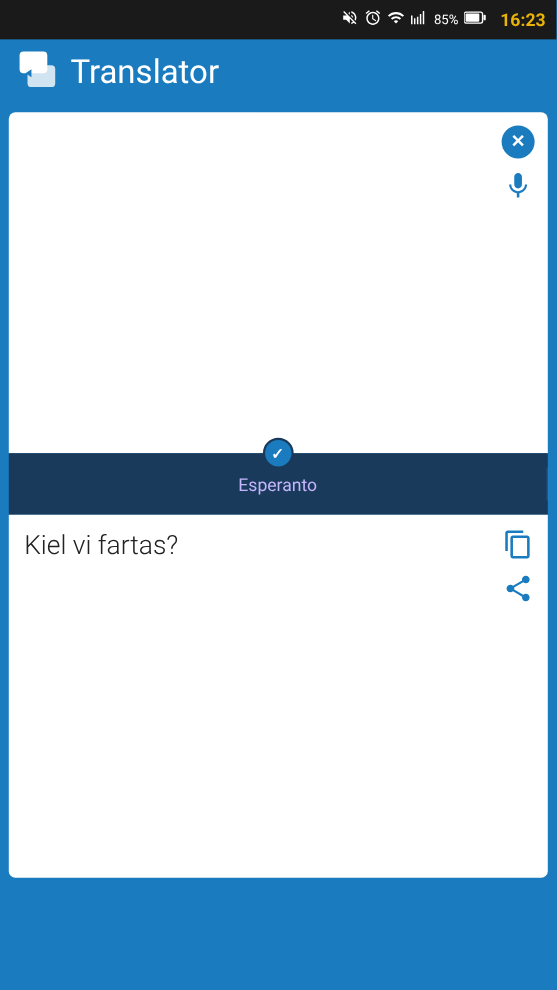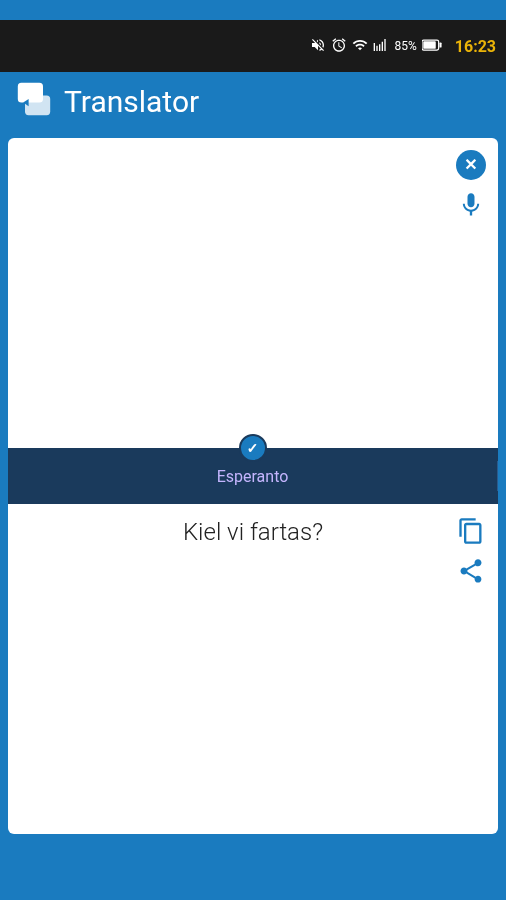--- a/index.html
+++ b/index.html
@@ -8,28 +8,27 @@
       width: 506px;
       height: 900px;
       font-family: 'Roboto', Arial, sans-serif;
       background: #1a7bbf;
       overflow: hidden;
     }
 
     
     .status-bar {
       width: 100%;
-      height: 52px;
+      height: 36px;
       background: #1a1a1a;
       display: flex;
       align-items: center;
       justify-content: flex-end;
       padding: 0 10px;
       gap: 6px;
-      margin-top: 20px;
     }
     .status-icons {
       display: flex;
       align-items: center;
       gap: 5px;
     }
     .status-icon {
       color: white;
       font-size: 13px;
     }
@@ -163,21 +162,20 @@
     }
 
     
     .output-card {
       background: white;
       border-radius: 0 0 6px 6px;
       width: 100%;
       height: 330px;
       position: relative;
       padding: 14px 14px 0 14px;
-      text-align: center;
     }
     .output-text {
       font-size: 24px;
       color: #222;
       font-weight: 300;
     }
     .copy-btn {
       position: absolute;
       top: 12px;
       right: 12px;

